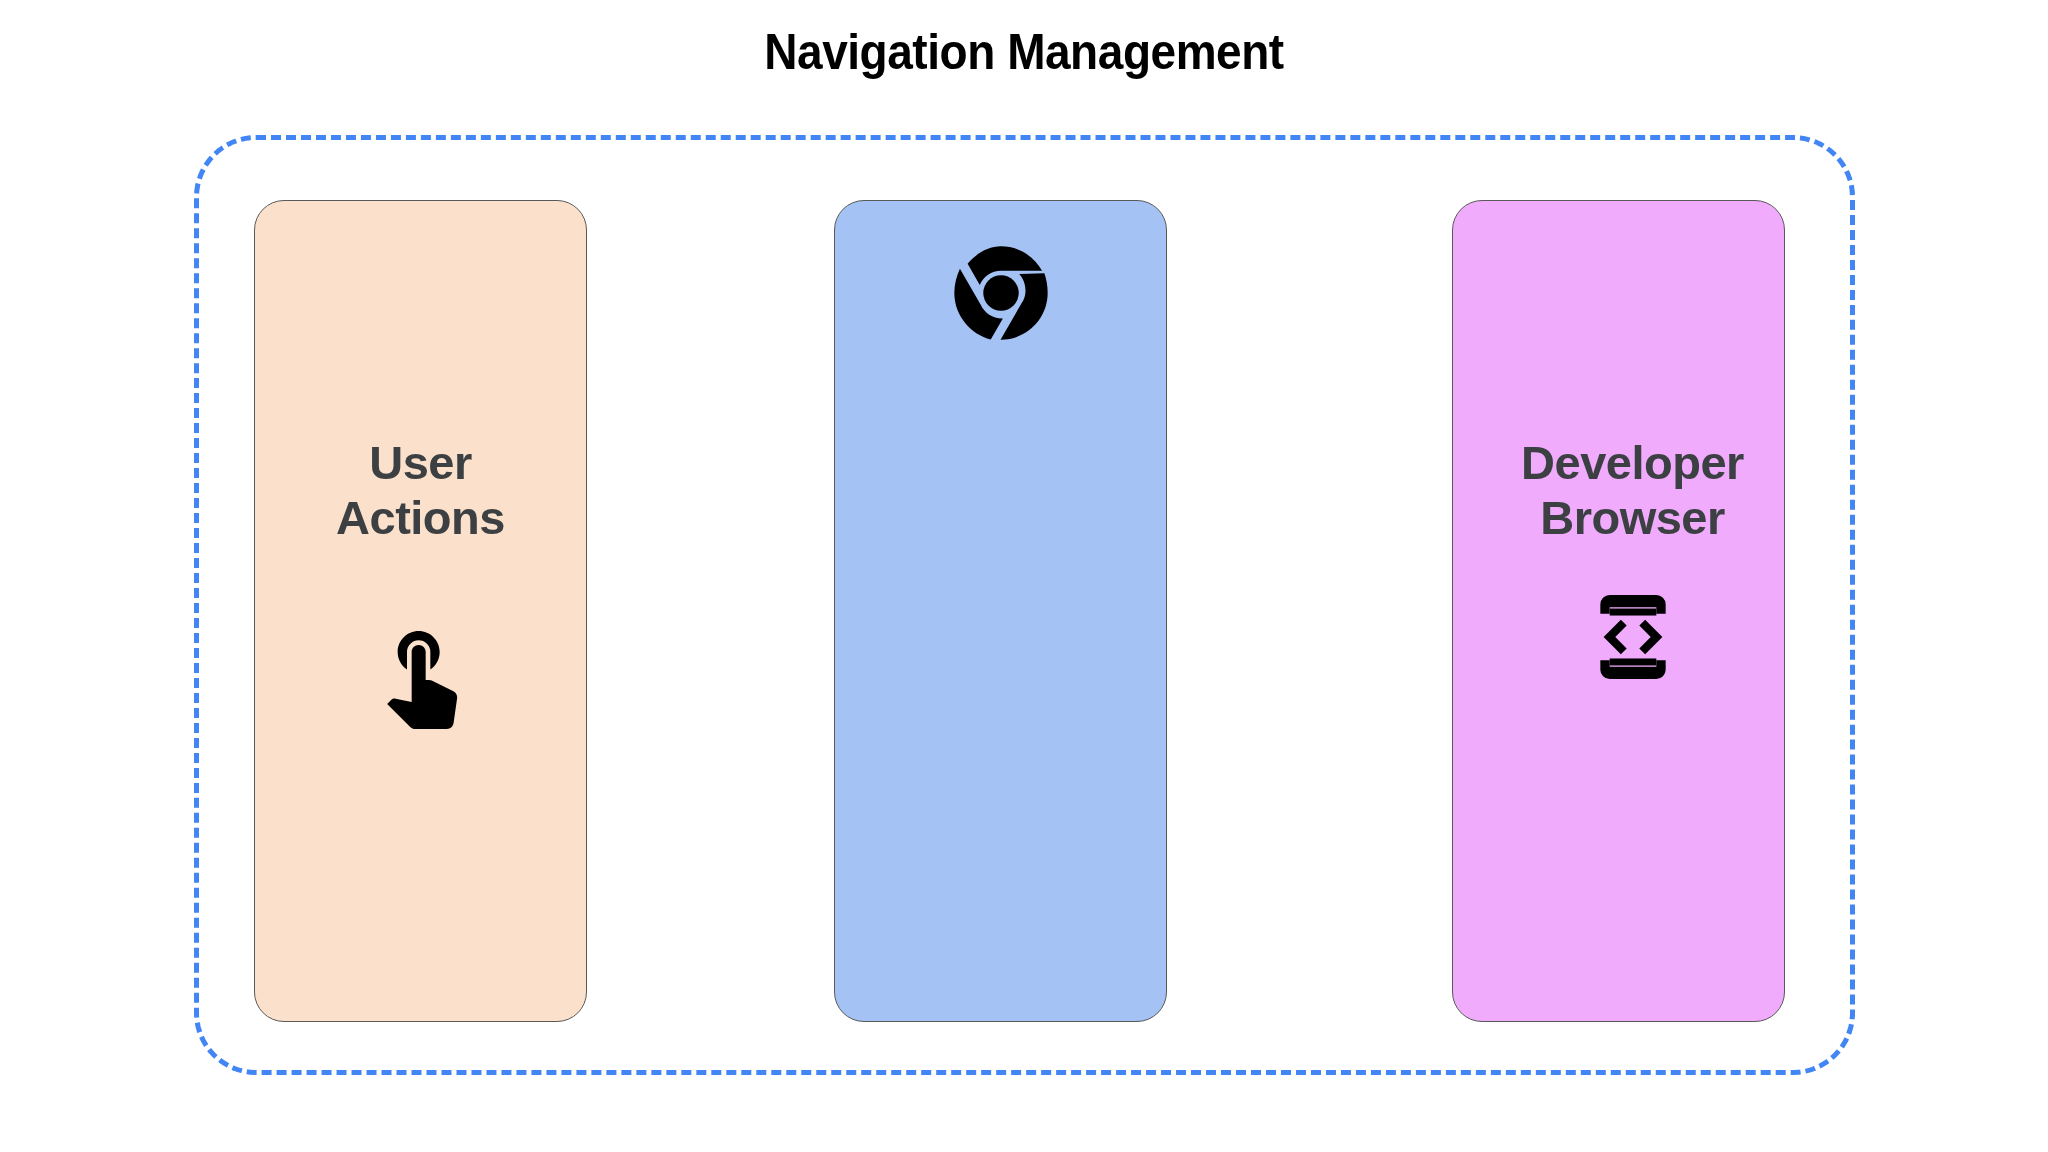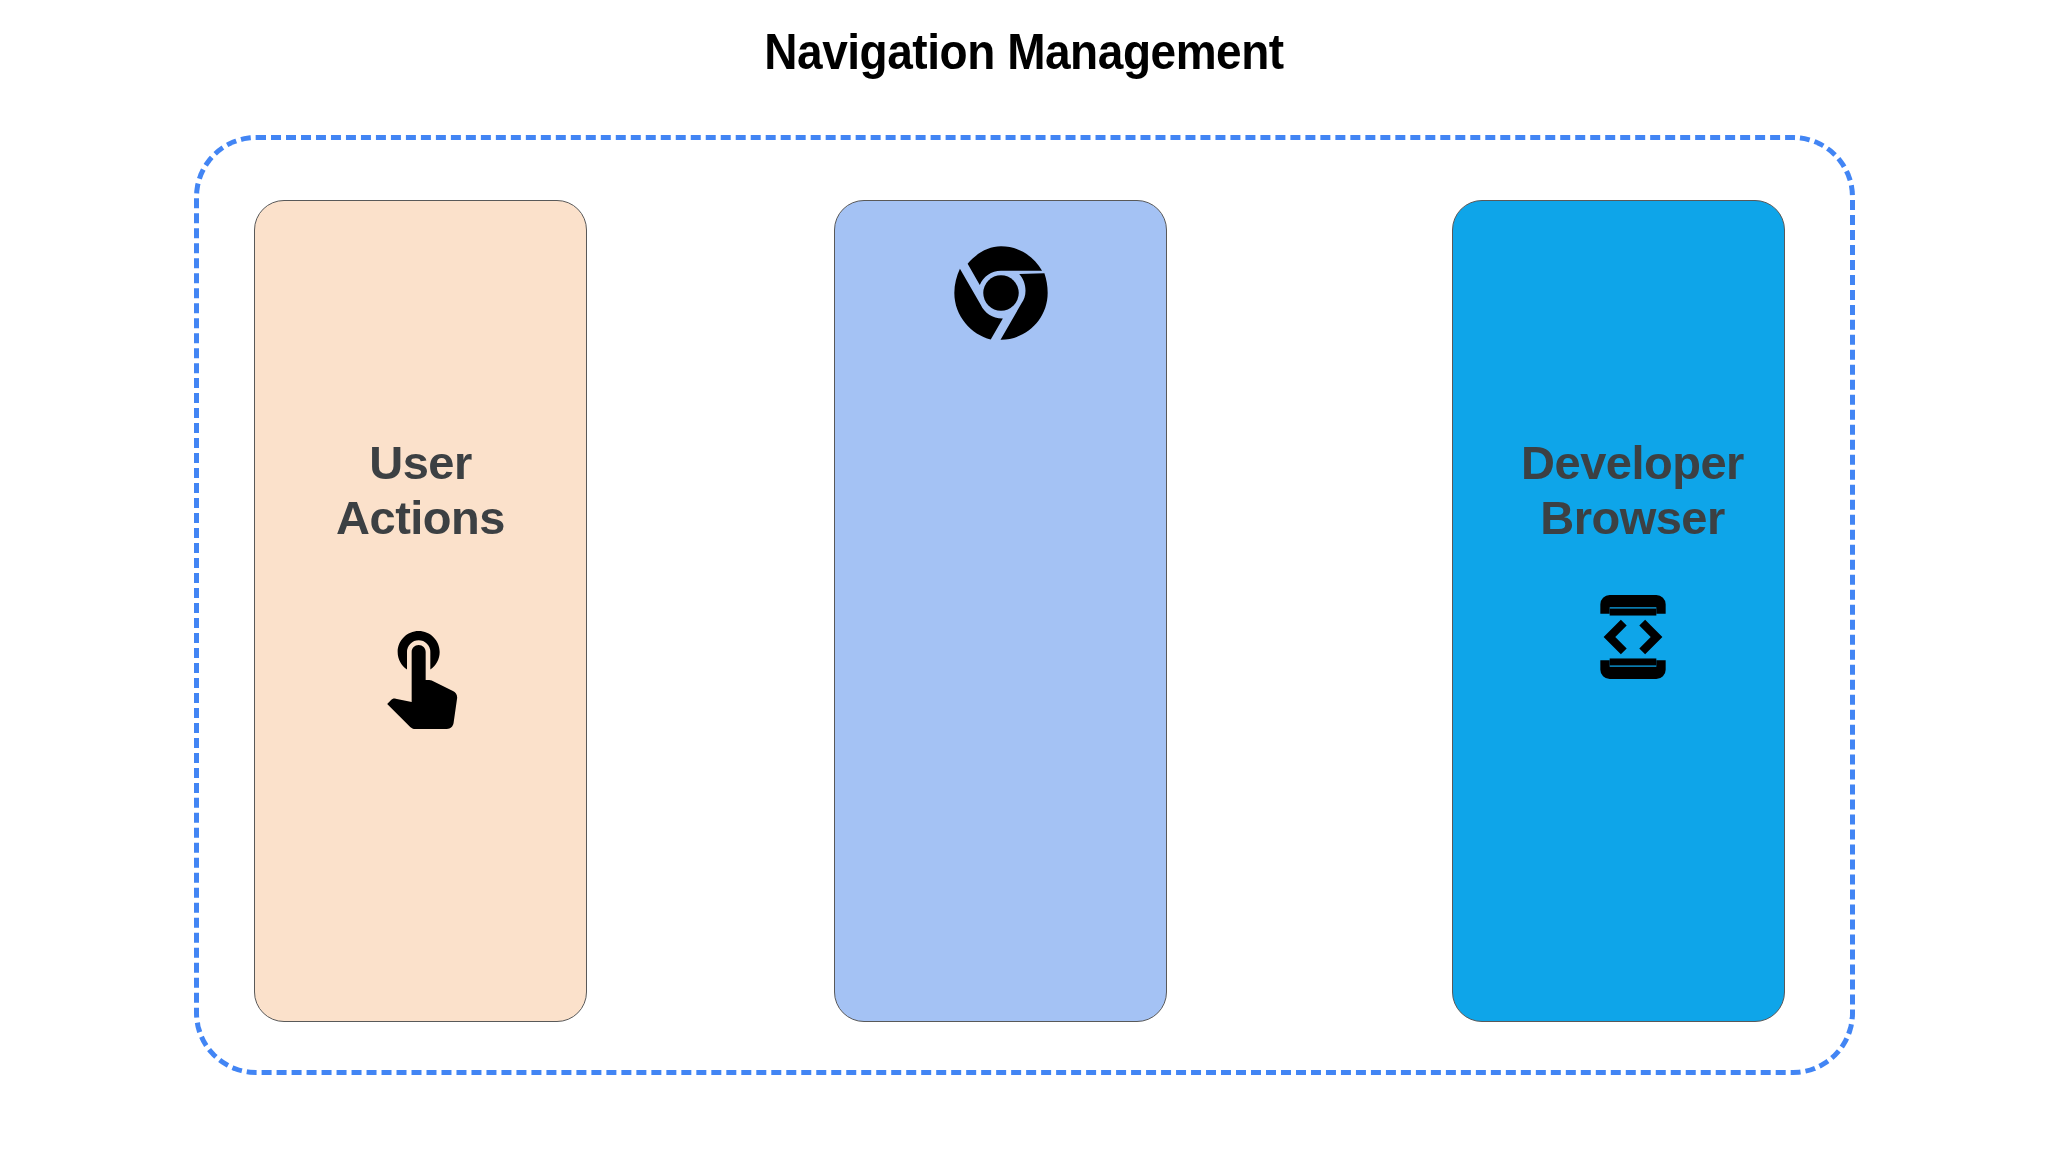--- a/index.html
+++ b/index.html
@@ -134,21 +134,21 @@
             <path d="M6.4 13.6l8.9 15.4c1.6 3.5 5.1 5.9 9.2 5.9h.3l-5.2 9.0C11.2 41.9 4 33.8 4 24c0-3.8 1-7.3 2.4-10.4z"></path>
 
             <path d="M42.6 15.5C43.5 18.2 44 20.9 44 24c0 11-9 20-20 20h-.2l9-15.6c1.1-1.6 1.7-3.4 1.7-5.4 0-2.7-1-5.2-2.7-7.1l10.8-.4z"></path>
 
             <circle cx="24" cy="24" r="7.6"></circle>
           </g>
         </svg>
       </div>
     </div>
 
-    <div class="card card-3" style="background: #0ea5e9; padding-left: 28px;">
+    <div class="card card-3" style="background: #f0abfc; padding-left: 28px;">
       <div class="card-label"><span>Developer</span><br><span>Browser</span></div>
       <div class="card-icon">
         <svg viewBox="0 0 24 24" xmlns="http://www.w3.org/2000/svg" aria-hidden="true">
           <path fill="#000000" d="M7 3h10a2 2 0 0 1 2 2v2h-2V5.6H7V7H5V5a2 2 0 0 1 2-2zm-2 14h2v1.4h10V17h2v2a2 2 0 0 1-2 2H7a2 2 0 0 1-2-2v-2z"></path>
           <rect fill="#000000" x="7" y="5.9" width="10" height="1.5"></rect>
           <rect fill="#000000" x="7" y="16.6" width="10" height="1.5"></rect>
           <path fill="#000000" d="M9.4 8.3l1.25 1.25L8.2 12l2.45 2.45L9.4 15.7 5.7 12z"></path>
           <path fill="#000000" d="M14.6 8.3l3.7 3.7-3.7 3.7-1.25-1.25L15.8 12l-2.45-2.45z"></path>
         </svg>
       </div>

